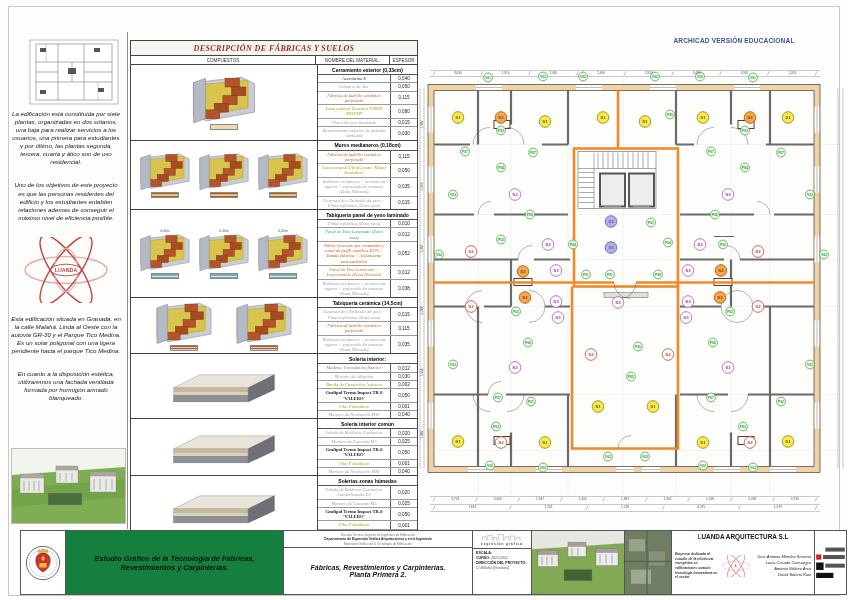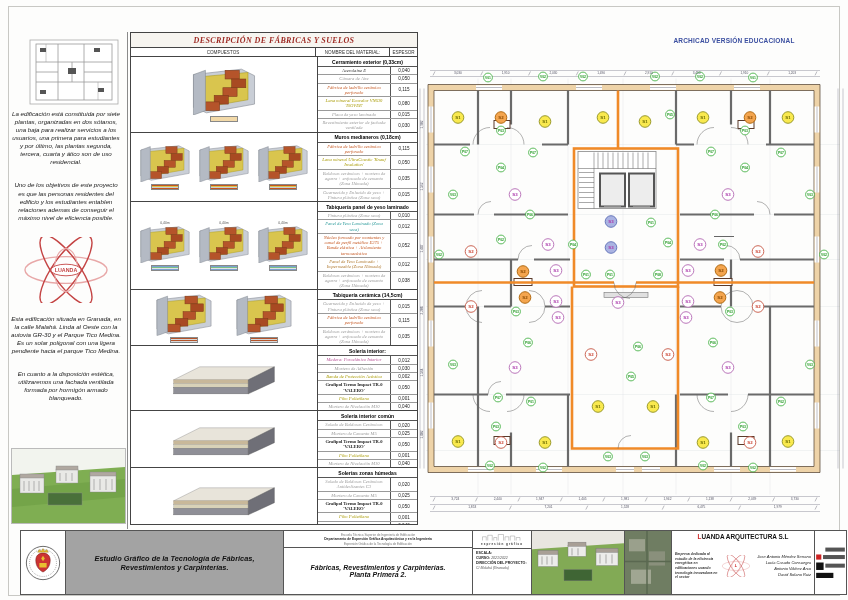--- a/index.html
+++ b/index.html
@@ -15,21 +15,21 @@
   .banner{position:absolute;left:648px;top:37px;width:172px;text-align:center;
     color:#3b4fa0;font-weight:bold;font-size:6.5px;letter-spacing:.2px;}
 
   
   .sidebar{position:absolute;left:9px;top:110px;width:114px;text-align:center;}
   .sidebar p{font:italic 6.2px "Liberation Sans",sans-serif;line-height:1.3;color:#1a1a1a;margin:0 2px 15px;}
   .atom-big{display:block;width:92px;height:66px;margin:4px auto 12px;}
   .render-img{position:absolute;left:11px;top:448px;width:113px;height:74px;border:0.5px solid #bbb;}
 
   
-  .mtable{position:absolute;left:130px;top:32px;width:286px;height:491px;border:1px solid #444;
+  .mtable{position:absolute;left:130px;top:40px;width:286px;height:491px;border:1px solid #444;
     display:flex;flex-direction:column;background:#fff;overflow:hidden;}
   .ttitle{border-bottom:1px solid #444;text-align:center;padding:3px 0 2px;
     font:bold italic 8px "Liberation Serif",serif;color:#9e2b25;letter-spacing:.4px;background:#f7f5f0;}
   .tcols{display:flex;border-bottom:1px solid #444;font-size:4.6px;color:#333;text-align:center;}
   .tc-comp{width:184px;border-right:1px solid #444;padding:1.5px 0;}
   .tc-nom{flex:1;padding:1.5px 0;}
   .tc-esp{width:27px;border-left:1px solid #444;padding:1.5px 0;}
   .tsec{display:flex;border-bottom:1px solid #444;}
   .timgs{width:184px;border-right:1px solid #444;display:flex;flex-wrap:wrap;
     justify-content:space-evenly;align-content:center;align-items:center;padding:2px 1px;}
@@ -53,21 +53,21 @@
   .tesp{width:26px;border-left:1px solid #555;display:flex;align-items:center;justify-content:center;
     font-size:4.6px;color:#222;}
 
   
   .plan{position:absolute;left:418px;top:52px;width:430px;height:470px;}
 
   
   .tblock{position:absolute;left:20px;top:530px;width:825px;height:63px;display:flex;
     border:1px solid #555;background:#fff;}
   .tb-crest{width:44px;display:flex;align-items:center;justify-content:center;}
-  .tb-title1{width:205px;background:#a3a3a3;border-left:1px solid #555;border-right:1px solid #555;
+  .tb-title1{width:205px;background:#15803d;border-left:1px solid #555;border-right:1px solid #555;
     display:flex;align-items:center;justify-content:center;text-align:center;
     font:bold italic 7.4px "Liberation Sans",sans-serif;color:#111;padding:12px 6px;}
   .tb-mid{width:188px;border-right:1px solid #555;display:flex;flex-direction:column;}
   .tb-dept{border-bottom:1px solid #555;text-align:center;padding:1.5px 2px;}
   .tb-dept .d1,.tb-dept .d3{font-size:3.1px;color:#777;}
   .tb-dept .d2{font-size:3.3px;font-weight:bold;color:#222;margin:.5px 0;}
   .tb-sheet{flex:1;display:flex;flex-direction:column;align-items:center;justify-content:center;
     font:bold italic 7px "Liberation Sans",sans-serif;color:#111;text-align:center;}
   .tb-esc{width:58px;border-right:1px solid #555;display:flex;flex-direction:column;}
   .tb-esclogo{height:17px;border-bottom:1px solid #555;display:flex;flex-direction:column;

